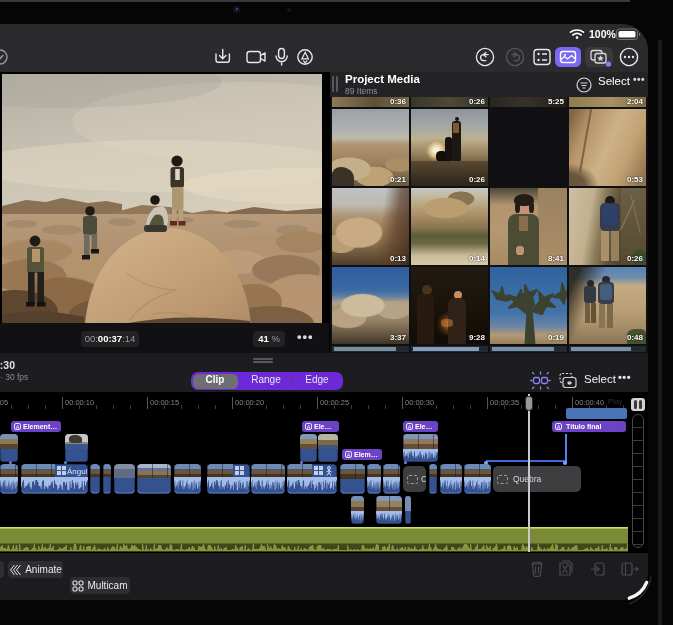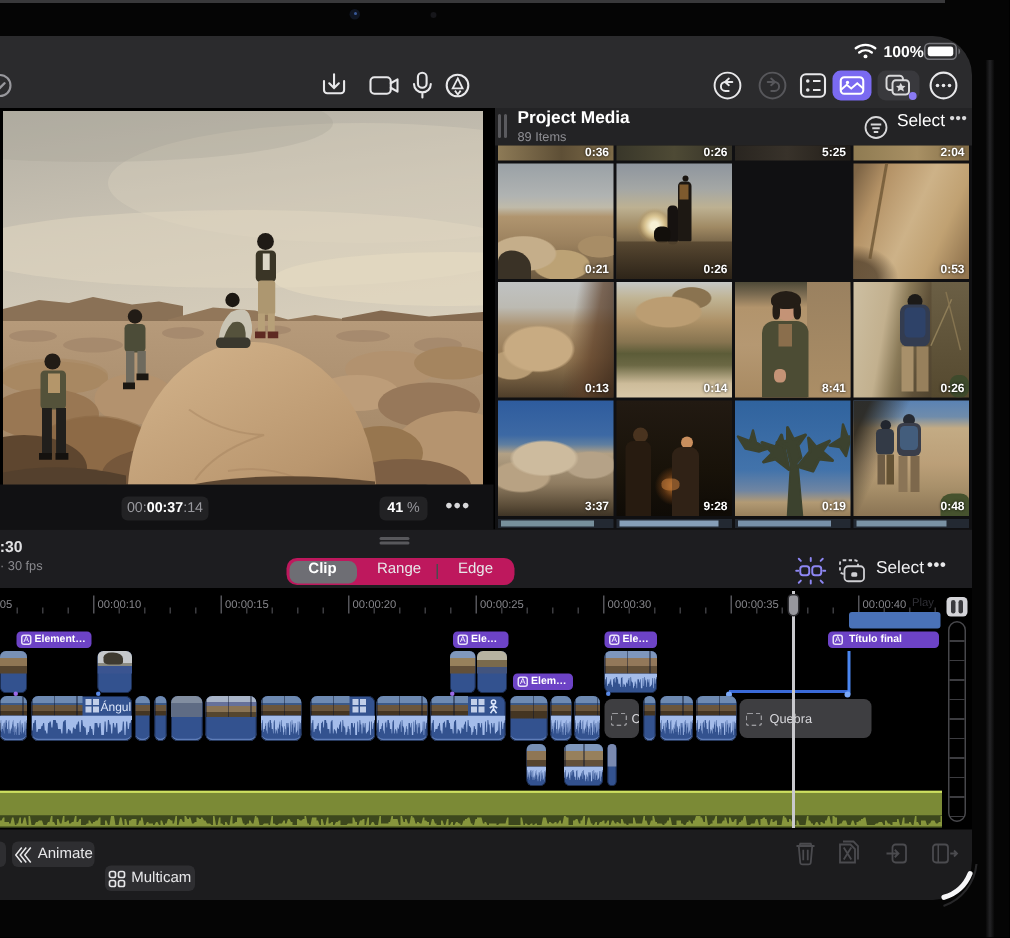--- a/index.html
+++ b/index.html
@@ -397,21 +397,21 @@
       <div class="cell" style="left:239px;top:274px;width:77px;height:6px;background:#232932;">
             <div style="position:absolute;left:2px;top:1px;width:60px;height:4px;background:#7a92a4;"></div>
           </div>
       </div>
       <div id="tlhead">
 
         <div style="position:absolute;left:-6px;top:6px;color:#e0e0e2;font-size:10.5px;font-weight:700;">2:30</div>
         <div style="position:absolute;left:0px;top:19px;color:#8a8a8e;font-size:8.5px;">· 30 fps</div>
         <div style="position:absolute;left:253px;top:5px;width:20px;height:2px;background:#58585c;border-radius:1px;"></div>
         <div style="position:absolute;left:253px;top:8px;width:20px;height:2px;background:#58585c;border-radius:1px;"></div>
-        <div style="position:absolute;left:191px;top:19px;width:152px;height:18px;background:#be185d;border-radius:7px;">
+        <div style="position:absolute;left:191px;top:19px;width:152px;height:18px;background:#6d28d9;border-radius:7px;">
           <div style="position:absolute;left:1.5px;top:1.5px;width:45px;height:15px;background:#6e6e74;border-radius:5.5px;"></div>
           <div style="position:absolute;left:0;top:2px;width:48px;text-align:center;color:#fff;font-size:10px;font-weight:700;">Clip</div>
           <div style="position:absolute;left:49px;top:2px;width:52px;text-align:center;color:#e8e8ea;font-size:10px;">Range</div>
           <div style="position:absolute;left:100px;top:0;width:1px;height:10px;margin-top:4px;background:#4a4a4e;"></div>
           <div style="position:absolute;left:102px;top:2px;width:48px;text-align:center;color:#e8e8ea;font-size:10px;">Edge</div>
         </div>
         <svg style="position:absolute;left:530px;top:17px;" width="21" height="21" viewBox="0 0 21 21">
           <g stroke="#8d86f2" stroke-width="1.3" fill="none" stroke-linecap="round">
             <rect x="3.5" y="7.5" width="6" height="6" rx="1.8"></rect>
             <rect x="11.5" y="7.5" width="6" height="6" rx="1.8"></rect>

